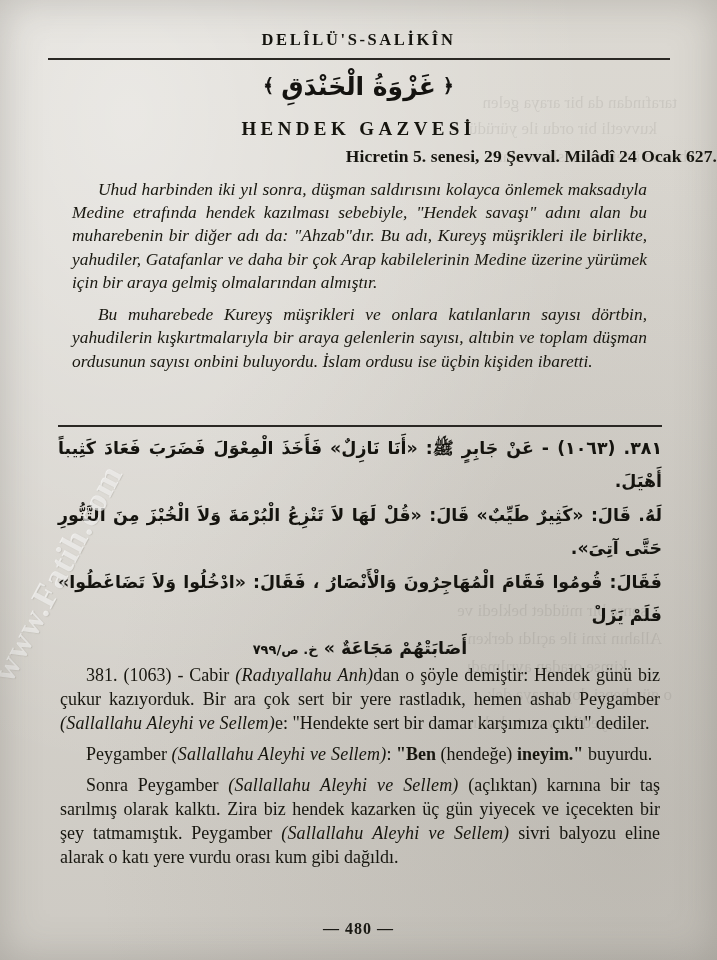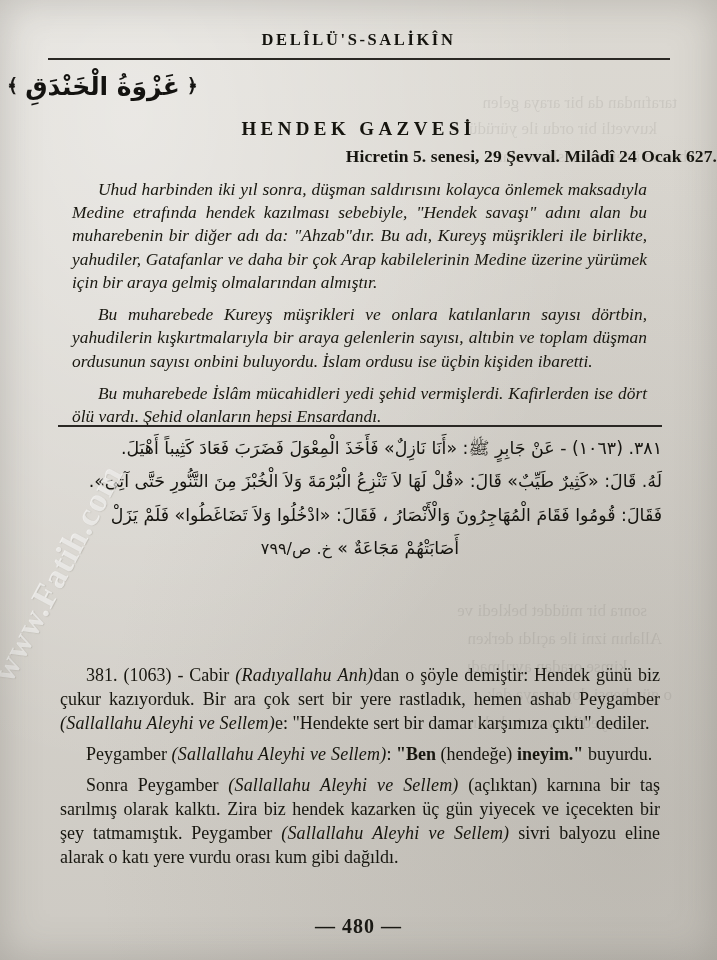--- a/index.html
+++ b/index.html
@@ -55,21 +55,21 @@
     height: 2px;
     background: #2a2824;
   }
 
   
   .arabic-title {
     position: absolute;
     top: 72px;
     left: 0;
     right: 0;
-    text-align: left;
+    text-align: center;
     direction: rtl;
     font-family: "DejaVu Sans", sans-serif;
     font-size: 25px;
     font-weight: bold;
     color: #141310;
     letter-spacing: 0.5px;
   }
   .arabic-title .brk {
     font-size: 19px;
     vertical-align: 3px;
@@ -129,23 +129,24 @@
     position: absolute;
     top: 432px;
     left: 58px;
     width: 604px;
     direction: rtl;
     text-align: justify;
     font-family: "DejaVu Sans", sans-serif;
     font-size: 17.4px;
     line-height: 1.92;
     color: #15140f;
+    font-weight: bold;
   }
   .hadith .ref {
-    font-size: 16px;
+    font-size: 13px;
     direction: rtl;
   }
   .hadith-end {
     direction: rtl;
     text-align: center;
   }
 
   
   .manasi-title {
     position: absolute;
@@ -180,21 +181,21 @@
     font-weight: bold;
   }
 
   
   .folio {
     position: absolute;
     bottom: 22px;
     left: 0; right: 0;
     text-align: center;
     font-weight: bold;
-    font-size: 20px;
+    font-size: 16px;
     letter-spacing: 1px;
     color: #1a1914;
   }
 
   
   .showthrough {
     position: absolute;
     inset: 0;
     pointer-events: none;
     opacity: 0.085;
@@ -250,21 +251,20 @@
   <div class="arabic-title">
     <span class="brk">﴿</span><span>غَزْوَةُ الْخَنْدَقِ</span><span class="brk">﴾</span>
   </div>
 
   <div class="chapter-title">HENDEK GAZVESİ</div>
   <div class="chapter-date">Hicretin 5. senesi, 29 Şevval. Milâdî 24 Ocak 627.</div>
 
   <div class="intro-block">
     <p class="intro-p">Uhud harbinden iki yıl sonra, düşman saldırısını kolayca önlemek maksadıyla Medine etrafında hendek kazılması sebebiyle, "Hendek savaşı" adını alan bu muharebenin bir diğer adı da: "Ahzab"dır. Bu adı, Kureyş müşrikleri ile birlikte, yahudiler, Gatafanlar ve daha bir çok Arap kabilelerinin Medine üzerine yürümek için bir araya gelmiş olmalarından almıştır.</p>
     <p class="intro-p">Bu muharebede Kureyş müşrikleri ve onlara katılanların sayısı dörtbin, yahudilerin kışkırtmalarıyla bir araya gelenlerin sayısı, altıbin ve toplam düşman ordusunun sayısı onbini buluyordu. İslam ordusu ise üçbin kişiden ibaretti.</p>
-    <p class="intro-p">Bu muharebede İslâm mücahidleri yedi şehid vermişlerdi. Kafirlerden ise dört ölü vardı. Şehid olanların hepsi Ensardandı.</p>
   </div>
 
   <div class="hadith-rule-top"></div>
 
   <div class="hadith">
     <div>٣٨١. (١٠٦٣) - عَنْ جَابِرٍ ﷺ: «أَنَا نَازِلٌ» فَأَخَذَ الْمِعْوَلَ فَضَرَبَ فَعَادَ كَثِيباً أَهْيَلَ.</div>
     <div>لَهُ. قَالَ: «كَثِيرٌ طَيِّبٌ» قَالَ: «قُلْ لَهَا لاَ تَنْزِعُ الْبُرْمَةَ وَلاَ الْخُبْزَ مِنَ التَّنُّورِ حَتَّى آتِىَ».</div>
     <div>فَقَالَ: قُومُوا فَقَامَ الْمُهَاجِرُونَ وَالْأَنْصَارُ ، فَقَالَ: «ادْخُلُوا وَلاَ تَضَاغَطُوا» فَلَمْ يَزَلْ</div>
     <div class="hadith-end">
       <span>أَصَابَتْهُمْ مَجَاعَةٌ »</span>

